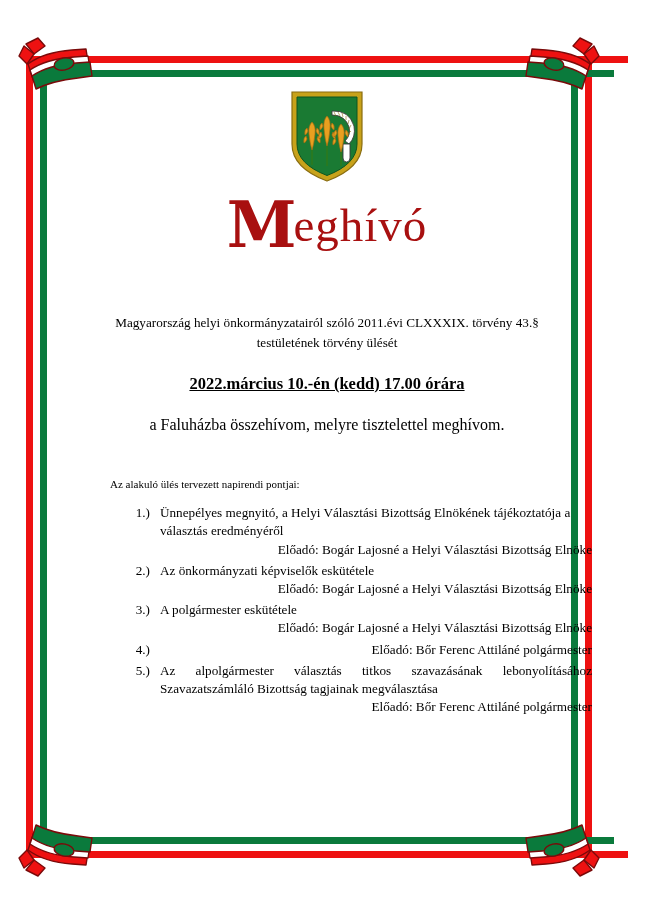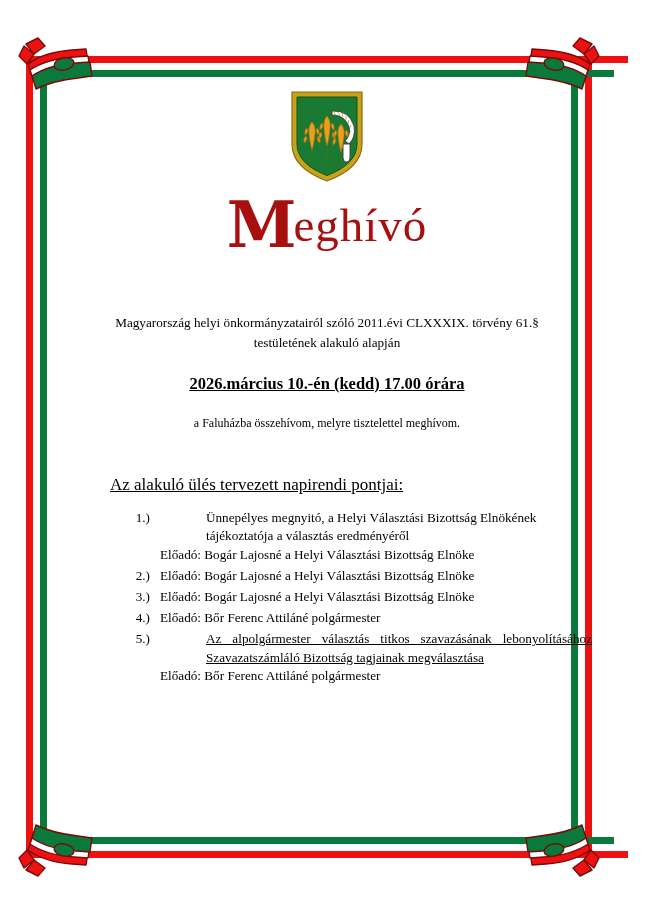--- a/index.html
+++ b/index.html
@@ -109,28 +109,27 @@
     margin-top: 21px;
     text-align: center;
     font-size: 16.5px;
     font-weight: bold;
     text-decoration: underline;
   }
 
   .venue {
     margin-top: 22px;
     text-align: center;
-    font-size: 12px;
+    font-size: 16px;
   }
 
   .agenda-heading {
     margin-top: 44px;
     margin-left: 48px;
-    font-size: 17px;
-    text-decoration: underline;
+    font-size: 11px;
   }
 
   ol.agenda {
     margin: 14px 0 0 0;
     padding: 0;
     list-style: none;
     font-size: 13.2px;
     line-height: 1.38;
   }
   ol.agenda > li {
@@ -138,27 +137,26 @@
     padding-left: 98px;
     margin-bottom: 3px;
   }
   ol.agenda > li .num {
     position: absolute;
     left: 62px;
     top: 0;
     width: 26px;
     text-align: right;
   }
-  .item-text { display: block; margin-left: 46px; }
+  .item-text { display: block; }
   .item-text.justify {
     text-align: justify;
     text-align-last: left;
-    text-decoration: underline;
-  }
-  .presenter { display: block; }
+  }
+  .presenter { display: block; text-align: right; }
 </style>
 </head>
 <body>
 
 <div id="page">
 
   <div class="frame">
     <div class="bar bar-red-top"></div>
     <div class="bar bar-red-bottom"></div>
     <div class="bar bar-red-left"></div>
@@ -255,42 +253,44 @@
           </g>
         </g>
       </svg>
     </div>
 
     <div class="title">
       <span class="cap">M</span><span class="rest">eghívó</span>
     </div>
 
     <div class="intro">
-      <span class="l1">Magyarország helyi önkormányzatairól szóló 2011.évi CLXXXIX. törvény 61.§</span>
-      <span class="l3">testületének alakuló alapján</span>
+      <span class="l1">Magyarország helyi önkormányzatairól szóló 2011.évi CLXXXIX. törvény 43.§</span>
+      <span class="l3">testületének törvény ülését</span>
     </div>
 
-    <div class="datetime">2026.március 10.-én (kedd) 17.00 órára</div>
+    <div class="datetime">2022.március 10.-én (kedd) 17.00 órára</div>
 
     <div class="venue">a Faluházba összehívom, melyre tisztelettel meghívom.</div>
 
     <div class="agenda-heading">Az alakuló ülés tervezett napirendi pontjai:</div>
 
     <ol class="agenda">
       <li>
         <span class="num">1.)</span>
         <span class="item-text">Ünnepélyes megnyitó, a Helyi Választási Bizottság Elnökének tájékoztatója a választás eredményéről</span>
         <span class="presenter">Előadó: Bogár Lajosné a Helyi Választási Bizottság Elnöke</span>
       </li>
       <li>
         <span class="num">2.)</span>
+        <span class="item-text">Az önkormányzati képviselők eskütétele</span>
         <span class="presenter">Előadó: Bogár Lajosné a Helyi Választási Bizottság Elnöke</span>
       </li>
       <li>
         <span class="num">3.)</span>
+        <span class="item-text">A polgármester eskütétele</span>
         <span class="presenter">Előadó: Bogár Lajosné a Helyi Választási Bizottság Elnöke</span>
       </li>
       <li>
         <span class="num">4.)</span>
         <span class="presenter">Előadó: Bőr Ferenc Attiláné polgármester</span>
       </li>
       <li>
         <span class="num">5.)</span>
         <span class="item-text justify">Az alpolgármester választás titkos szavazásának lebonyolításához Szavazatszámláló Bizottság tagjainak megválasztása</span>
         <span class="presenter">Előadó: Bőr Ferenc Attiláné polgármester</span>

